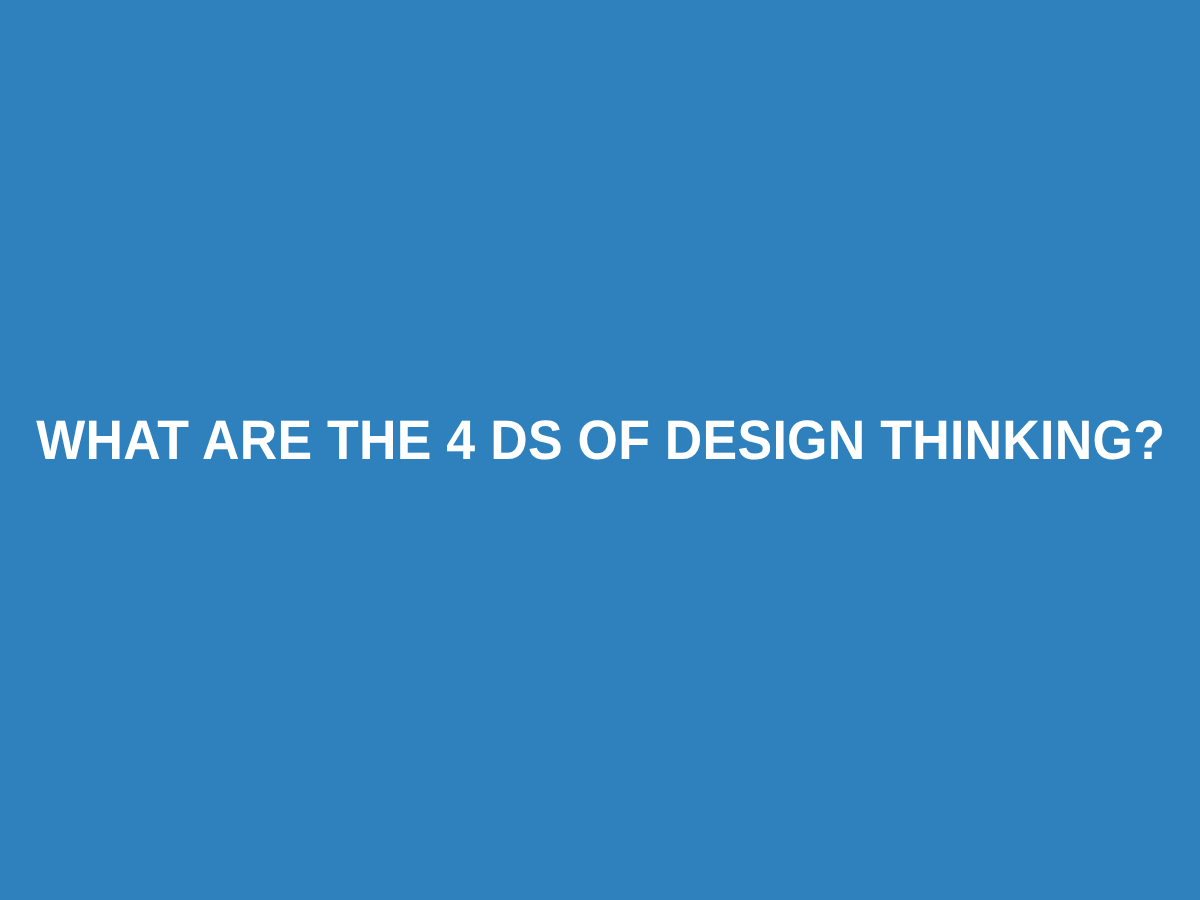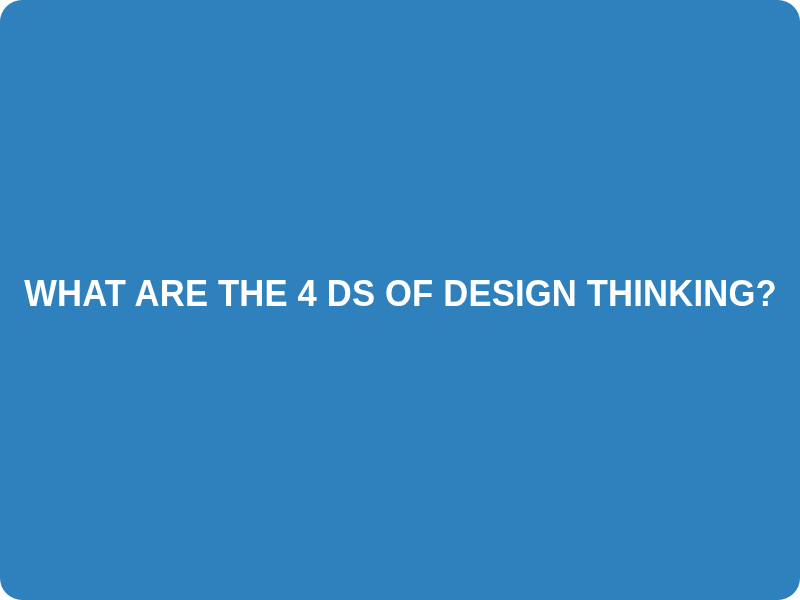--- a/index.html
+++ b/index.html
@@ -54,19 +54,19 @@
     transform: scaleX(0.935);
     transform-origin: center center;
     white-space: nowrap;
     text-align: center;
     -webkit-font-smoothing: antialiased;
   }
 </style>
 </head>
 <body>
 
-<div id="featured-image" style="background-color: rgb(46, 129, 188); border-radius: 22px;">
+<div id="featured-image" style="background-color: rgb(46, 129, 188);">
 
   <div id="headline-block">
     <h1 id="headline-text" style="color: rgb(255, 255, 255);">WHAT ARE THE 4 DS OF DESIGN THINKING?</h1>
   </div>
 
 </div>
 
 </body></html>

